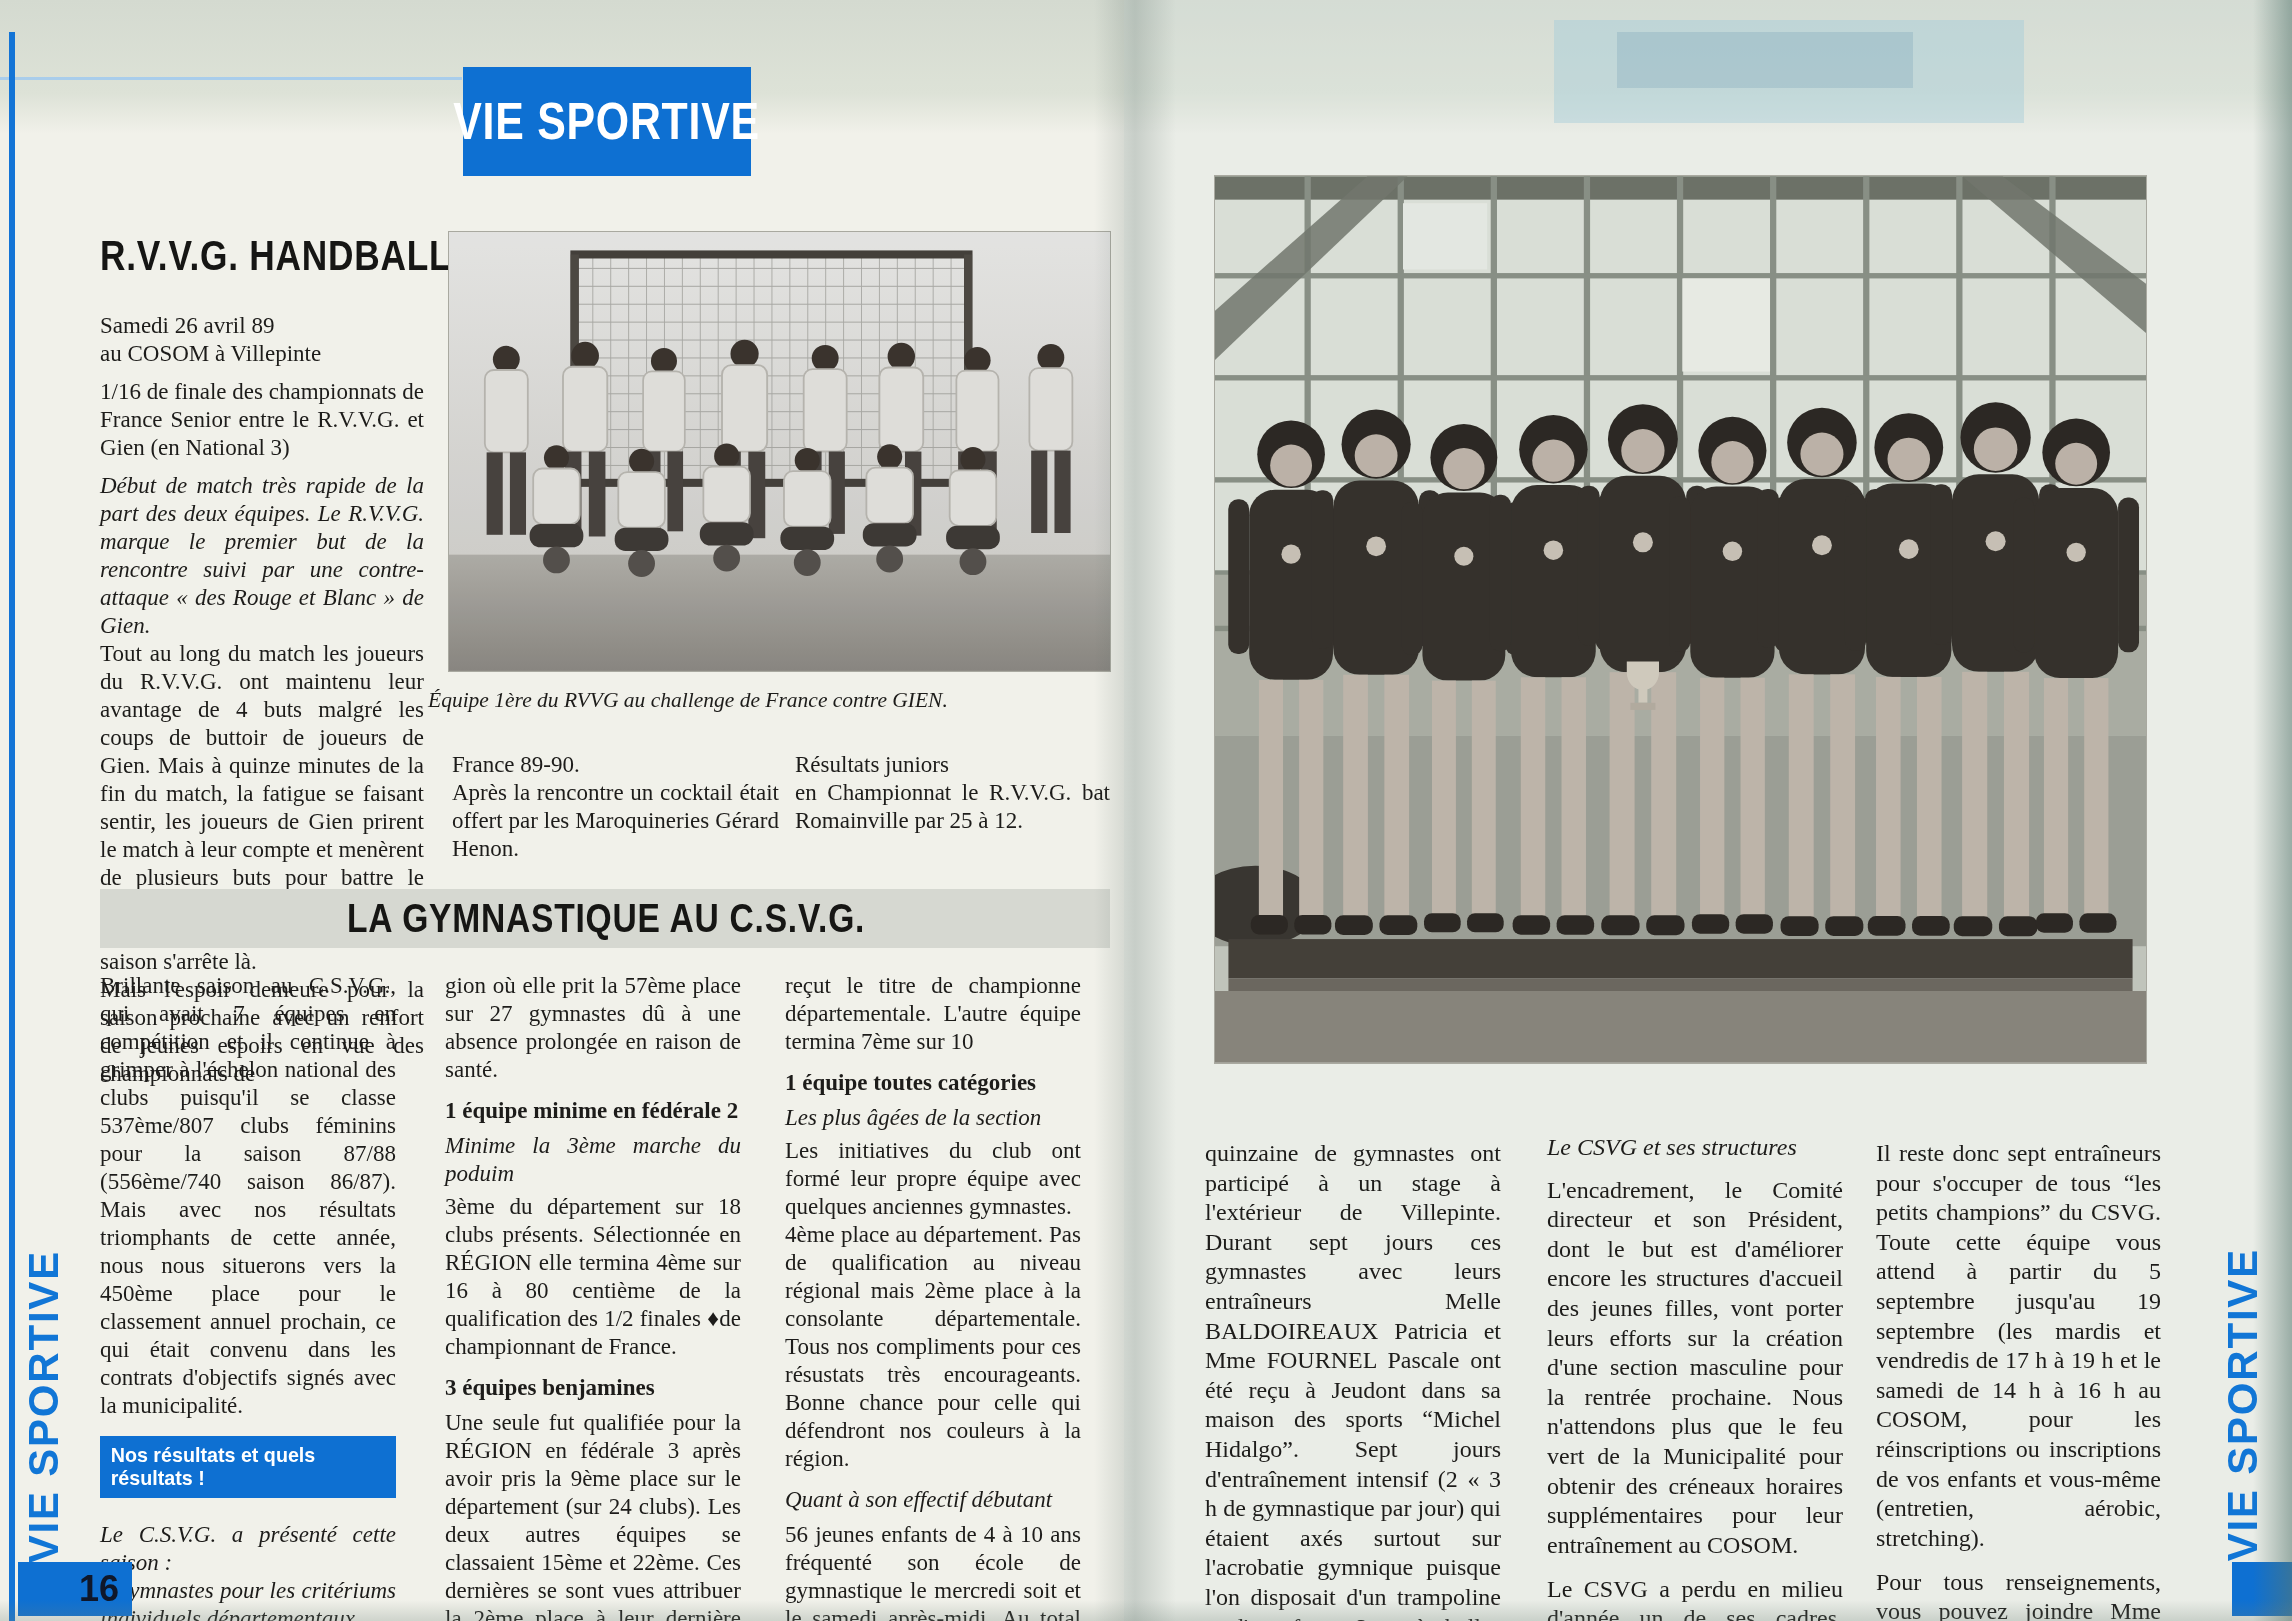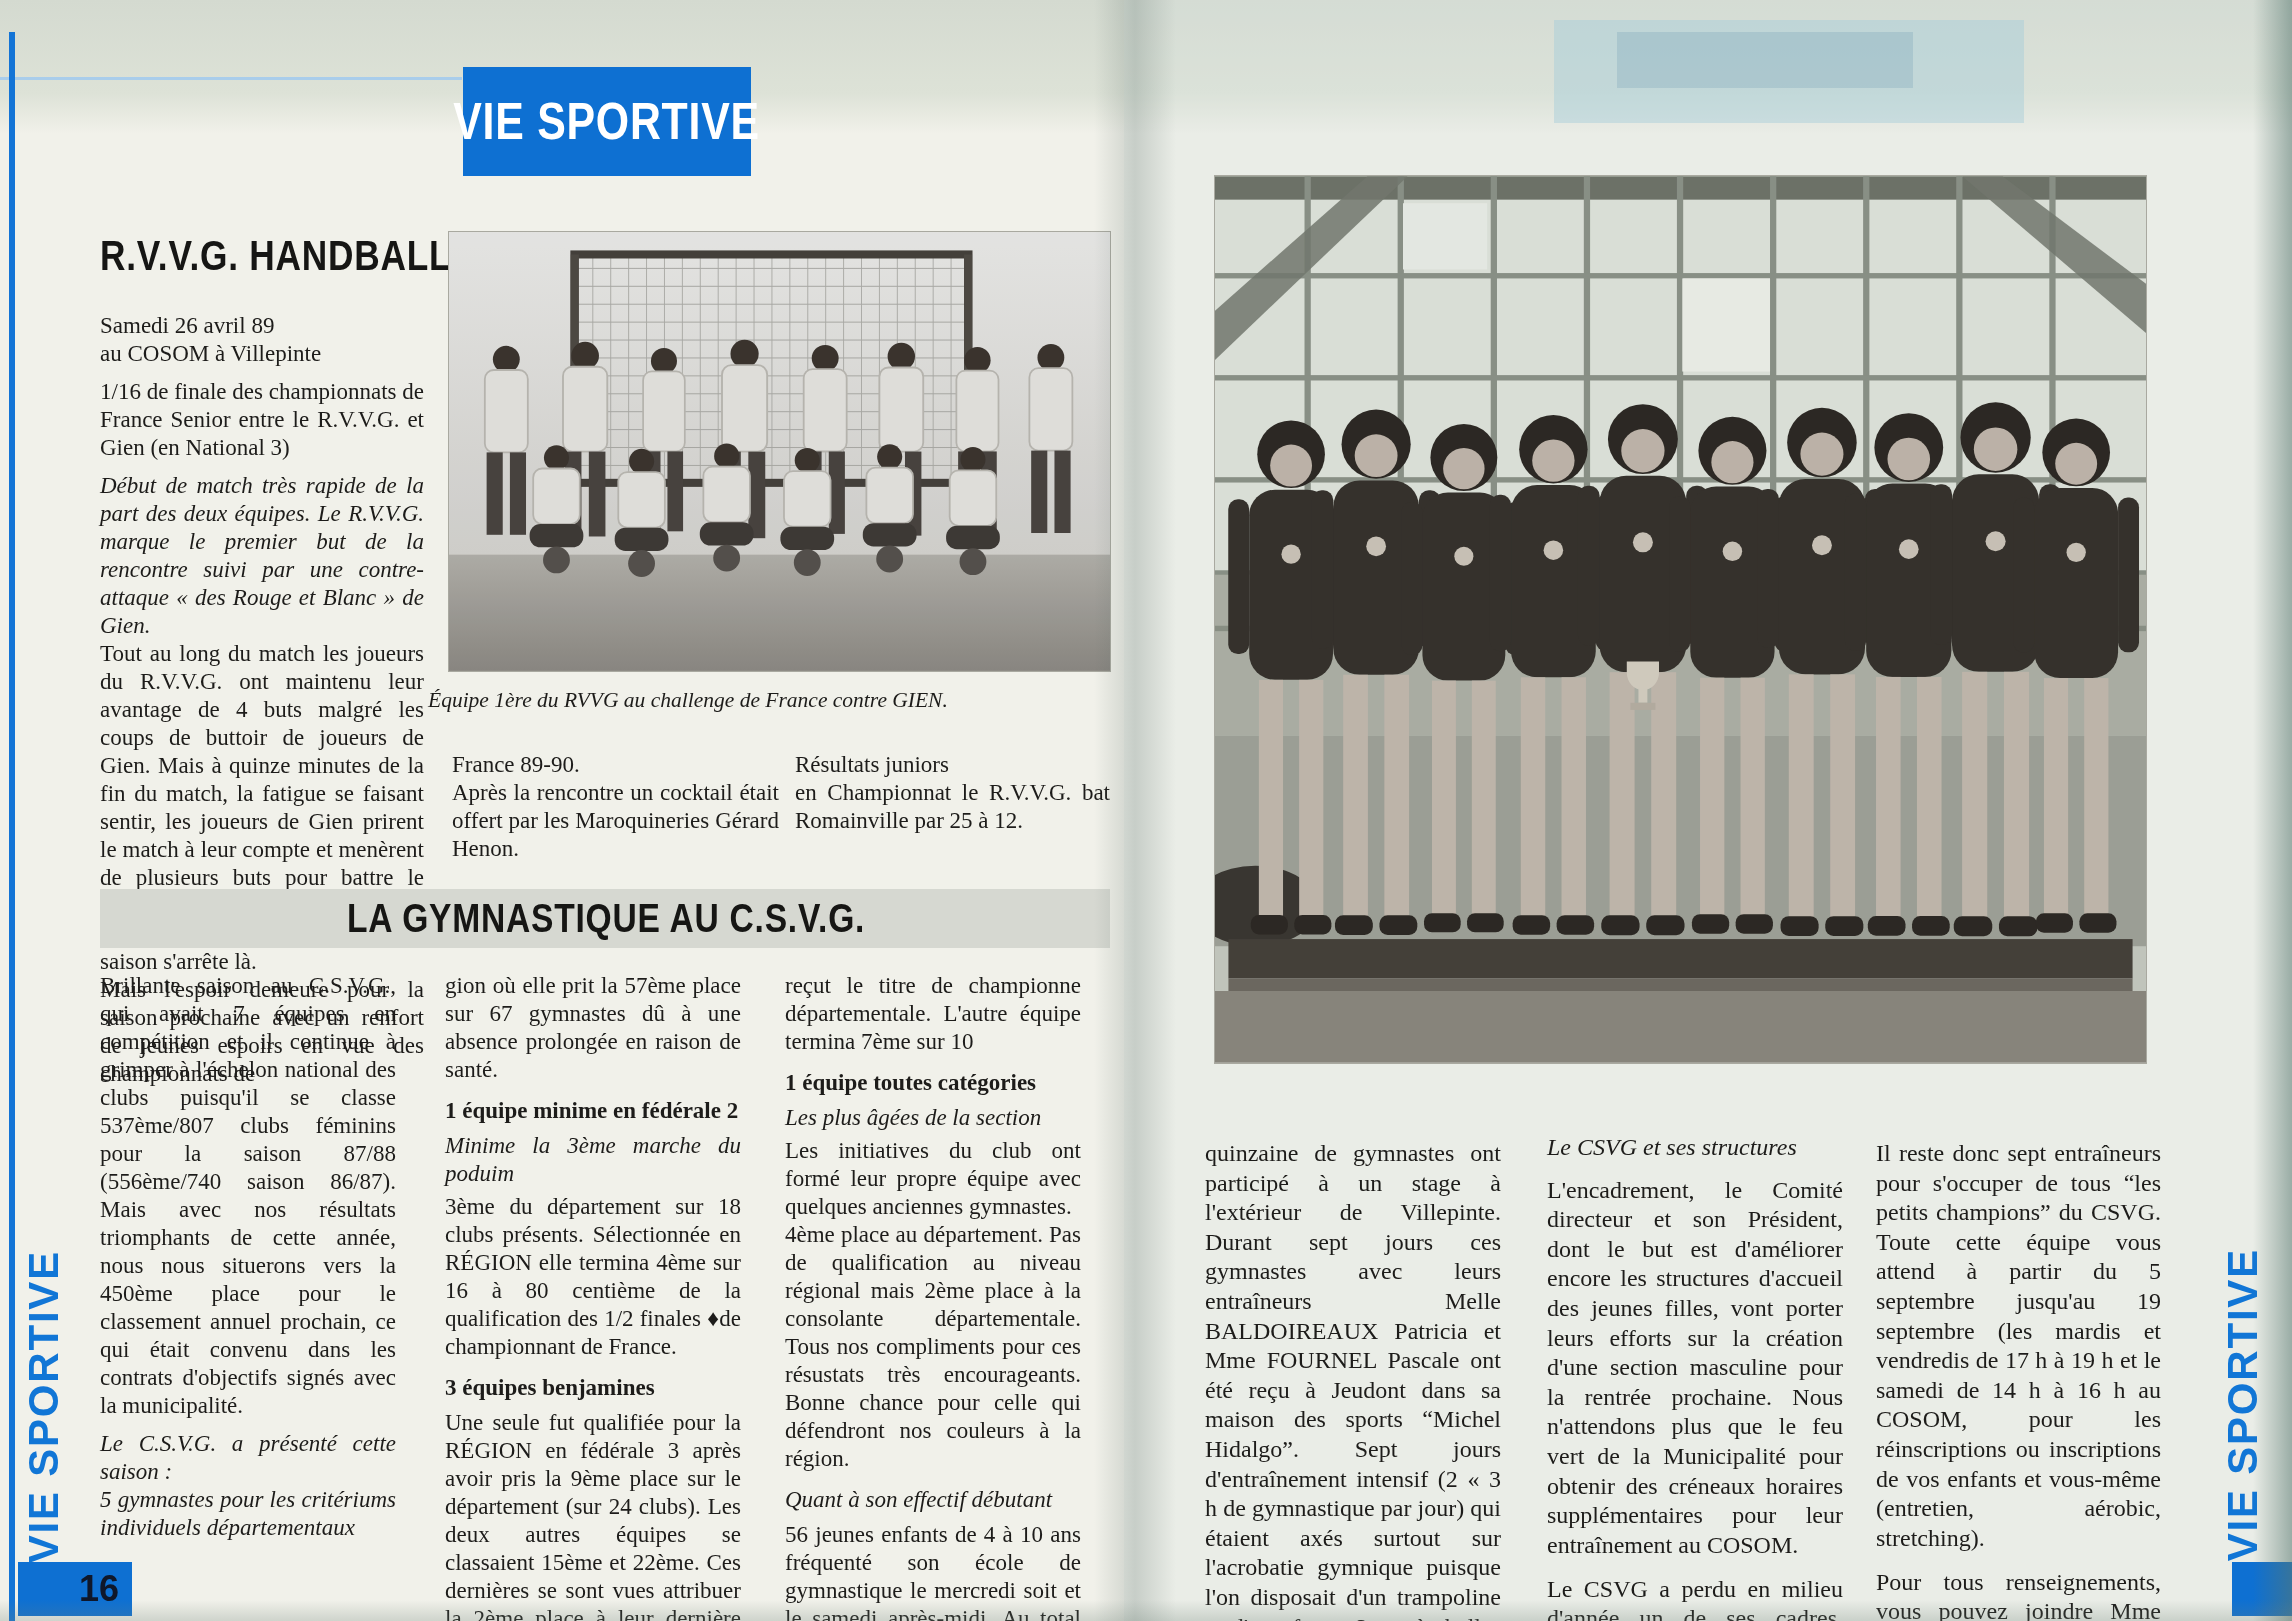--- a/index.html
+++ b/index.html
@@ -142,27 +142,30 @@
   <p class="p prewrap">Résultats juniors
 en Championnat le R.V.V.G. bat Romainville par 25 à 12.</p>
 </div>
 
 <div class="abs band">
   <span class="hsans cond">LA GYMNASTIQUE  AU  C.S.V.G.</span>
 </div>
 
 <div class="col" style="left:100px;top:972px;width:296px;">
   <p class="p">Brillante saison au C.S.V.G., qui avait 7 équipes en compétition et il continue à grimper à l'échelon national des clubs puisqu'il se classe 537ème/807 clubs féminins pour la saison 87/88 (556ème/740 saison 86/87). Mais avec nos résultats triomphants de cette année, nous nous situerons vers la 450ème place pour le classement annuel prochain, ce qui était convenu dans les contrats d'objectifs signés avec la municipalité.</p>
+  <div class="highlight">
+    <span class="highlight-text">Nos résultats et quels résultats !</span>
+  </div>
   <p class="p it prewrap">Le C.S.V.G. a présenté cette saison :
 5 gymnastes pour les critériums individuels départementaux</p>
 
 </div>
 
 <div class="col" style="left:445px;top:972px;width:296px;">
-  <p class="p">gion où elle prit la 57ème place sur 67 gymnastes dû à une absence prolongée en raison de santé.</p>
+  <p class="p">gion où elle prit la 57ème place sur 27 gymnastes dû à une absence prolongée en raison de santé.</p>
   <p class="p bh head">1 équipe minime en fédérale 2</p>
   <p class="p it" style="margin-bottom:5.4px;">Minime la 3ème marche du poduim</p>
   <p class="p">3ème du département sur 18 clubs présents. Sélectionnée en RÉGION elle termina 4ème sur 16 à 80 centième de la qualification des 1/2 finales ♦de championnant de France.</p>
   <p class="p bh head">3 équipes benjamines</p>
   <p class="p">Une seule fut qualifiée pour la RÉGION en fédérale 3 après avoir pris la 9ème place sur le département (sur 24 clubs). Les deux autres équipes se classaient 15ème et 22ème. Ces dernières se sont vues attribuer la 2ème place à leur dernière compétition de l'année, compétition qui regroupait les clubs éliminés pour la région</p>
 
 </div>
 
 <div class="col" style="left:785px;top:972px;width:296px;">
   <p class="p">reçut le titre de championne départementale. L'autre équipe termina 7ème sur 10</p>

